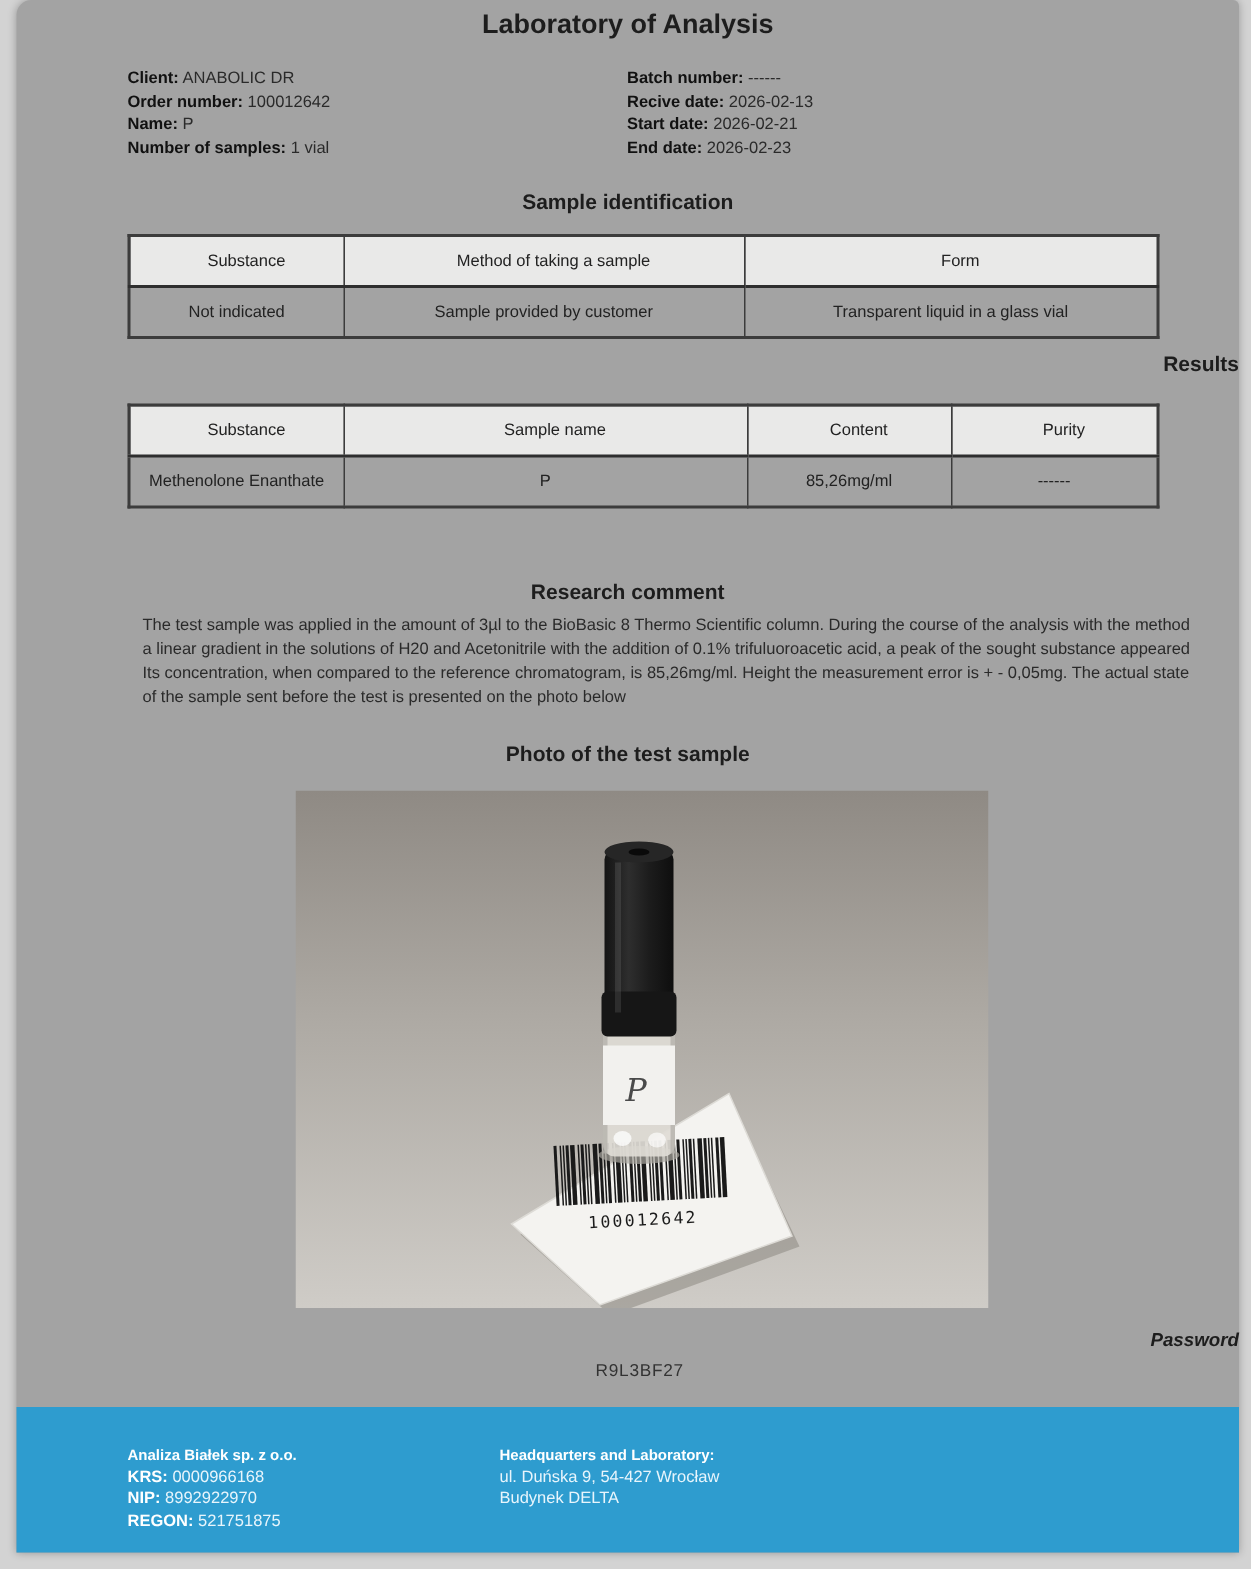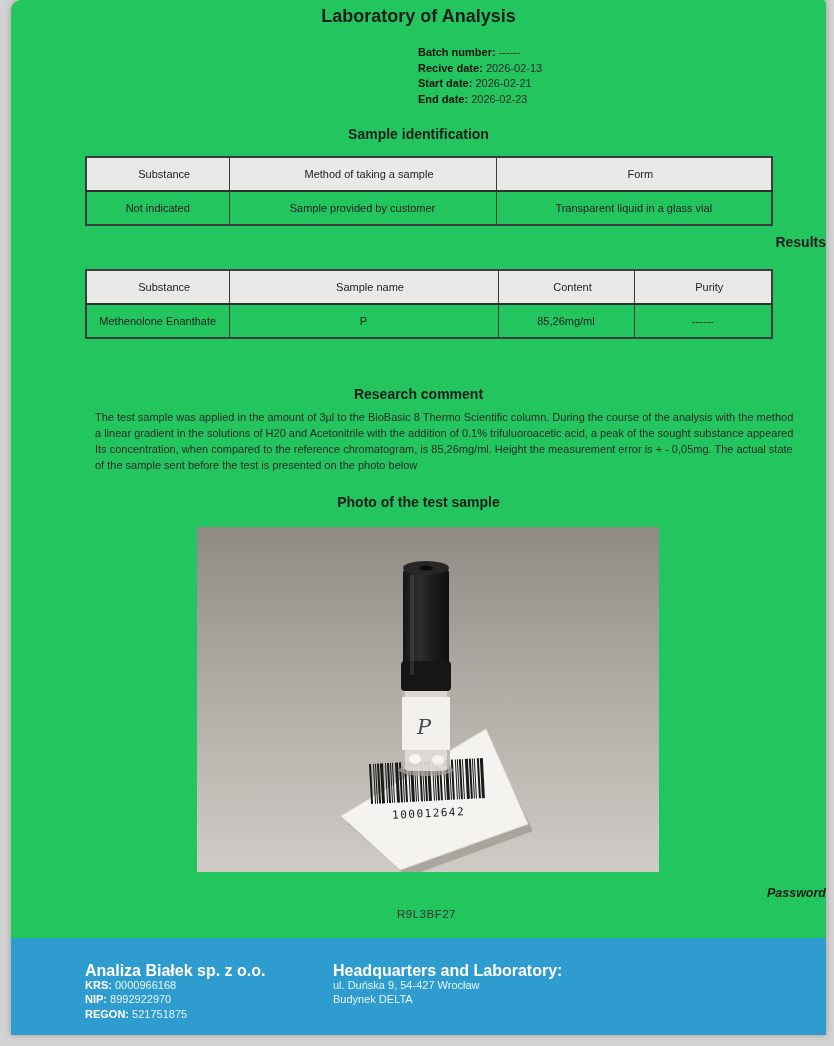--- a/index.html
+++ b/index.html
@@ -4,21 +4,21 @@
 <style>
   html,body{margin:0;padding:0;}
   body{
     width:834px;height:1046px;position:relative;overflow:hidden;
     background:#d3d3d3;
     font-family:"Liberation Sans","DejaVu Sans",sans-serif;
     color:#222;
   }
   .sheet{
     position:absolute;left:11px;right:8px;top:0;bottom:11px;
-    background:#22c55e;
+    background:#a3a3a3;
     border-radius:10px 4px 0 0;
     box-shadow:0 0 6px rgba(0,0,0,.28);
   }
   .abs{position:absolute;}
   .doc-title{
     left:0;right:0;top:6px;text-align:center;
     font-size:18px;font-weight:bold;color:#1d1d1d;
   }
   .section-heading{
     left:0;right:0;text-align:center;
@@ -50,31 +50,37 @@
   .password-value{left:0;right:0;top:908px;text-align:center;font-size:11.5px;color:#333;letter-spacing:.5px;padding-left:16px;}
   
   .footer{
     position:absolute;left:0;right:0;bottom:0;height:97px;
     color:#fff;font-size:11px;
   }
   .footer .col{position:absolute;top:26px;line-height:14.2px;}
   .footer .col-company{left:74px;}
   .footer .col-hq{left:322px;}
   .footer .col-tech{left:593px;}
-  .footer .head{font-weight:bold;color:#ffffff;font-size:16px;}
+  .footer .head{font-weight:bold;color:#ffffff;font-size:10px;}
   .footer .val{color:#e8f5fc;}
   .footer .lbl{font-weight:bold;color:#ffffff;}
 </style>
 </head>
 <body>
 
 <div class="sheet">
 
   <div class="abs doc-title">Laboratory of Analysis</div>
 
+  <div class="abs info-block" style="left:74px;top:45px;">
+    <div><b>Client:</b> <span>ANABOLIC DR</span></div>
+    <div><b>Order number:</b> <span>100012642</span></div>
+    <div><b>Name:</b> <span>P</span></div>
+    <div><b>Number of samples:</b> <span>1 vial</span></div>
+  </div>
 
   <div class="abs info-block" style="left:407px;top:45px;">
     <div><b>Batch number:</b> <span>------</span></div>
     <div><b>Recive date:</b> <span>2026-02-13</span></div>
     <div><b>Start date:</b> <span>2026-02-21</span></div>
     <div><b>End date:</b> <span>2026-02-23</span></div>
   </div>
 
   <div class="abs section-heading" style="top:126px;">Sample identification</div>
 

